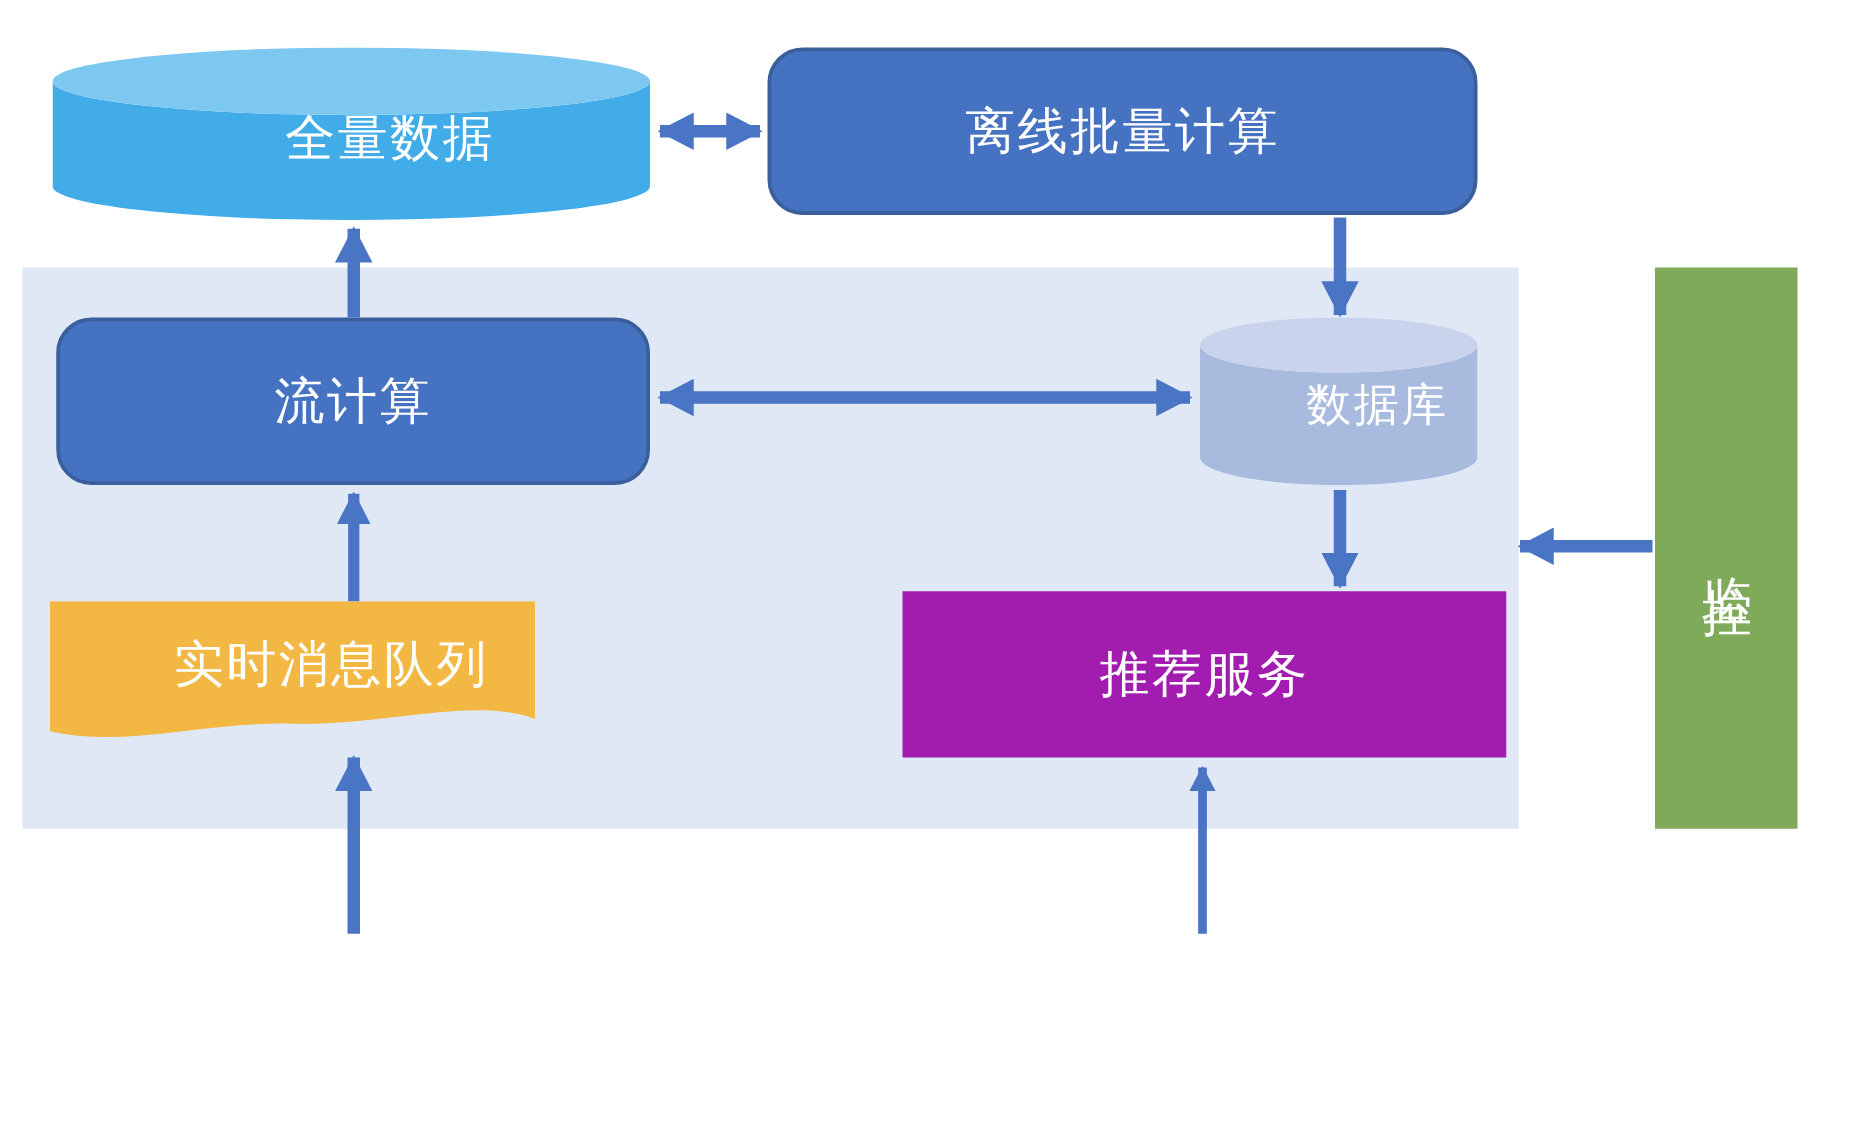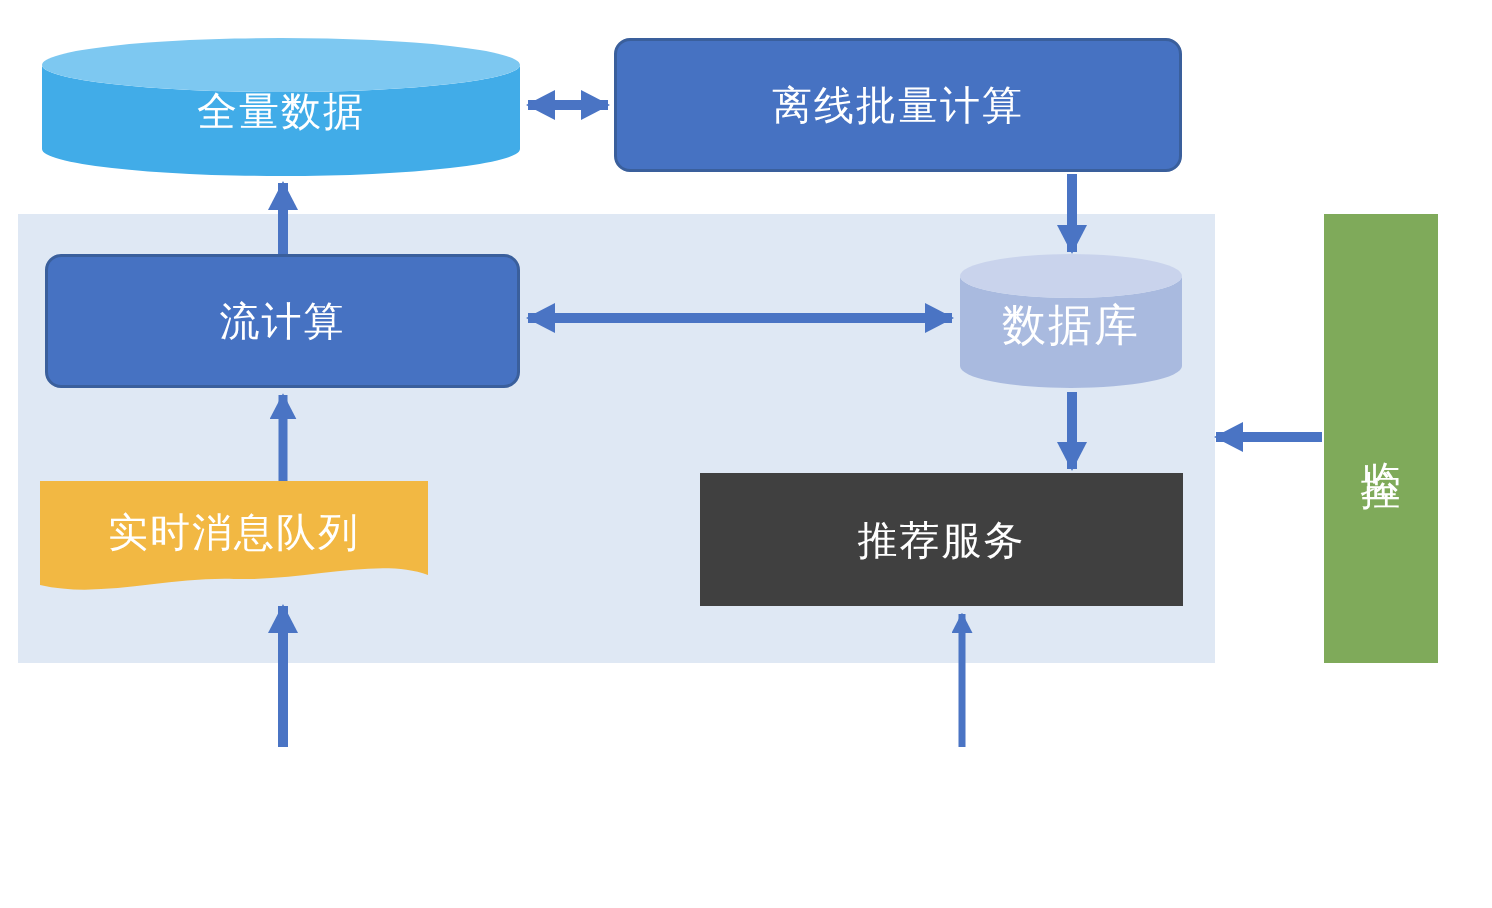--- a/index.html
+++ b/index.html
@@ -6,45 +6,45 @@
   #canvas{
     position:relative;width:1492px;height:908px;overflow:hidden;
     font-family:"DejaVu Sans",sans-serif;background:#ffffff;
   }
   .abs{position:absolute;}
   .node-label{
     color:#ffffff;font-size:40px;line-height:1.15;letter-spacing:2px;
     display:flex;align-items:center;justify-content:center;
     width:100%;height:100%;text-align:center;
   }
-  .node-label.small{font-size:44px;}
+  .node-label.small{font-size:36px;}
   
   #panel{left:18px;top:214px;width:1197px;height:449px;background:#DFE8F4;}
   
   .blue-box{
-    background:#4672C2;border:3px solid #3A5F9C;border-radius:16px;
+    background:#4672C2;border:3px solid #3A5F9C;border-radius:28px;
     box-sizing:border-box;
   }
   #offline-batch{left:614px;top:38px;width:568px;height:134px;}
   #stream-compute{left:45px;top:254px;width:475px;height:134px;}
   
-  .orange-box{background:#404040;}
+  .orange-box{background:#a21caf;margin-left:22px;}
   #recommend-service{left:700px;top:473px;width:483px;height:133px;}
   #frontend{left:30px;top:747px;width:1153px;height:133px;}
   
   #monitoring{left:1324px;top:214px;width:114px;height:449px;background:#7FAA5A;}
   #monitoring .node-label{
     writing-mode:vertical-rl;text-orientation:upright;letter-spacing:10px;
   }
   
   #full-data{left:42px;top:38px;width:478px;height:138px;}
   #database{left:960px;top:254px;width:222px;height:136px;}
   #realtime-queue{left:40px;top:481px;width:388px;height:118px;}
   .shape-svg{position:absolute;left:0;top:0;width:100%;height:100%;}
-  .overlay-label{position:absolute;left:0;top:0;width:100%;height:100%;}
+  .overlay-label{position:absolute;left:0;top:0;width:100%;height:100%;padding-left:31px;}
   #full-data .node-label{padding-top:8px;box-sizing:border-box;}
   #database .node-label{padding-top:6px;box-sizing:border-box;}
   #realtime-queue .node-label{padding-bottom:16px;box-sizing:border-box;}
   #arrow-layer{left:0;top:0;width:1492px;height:908px;pointer-events:none;}
 </style>
 </head>
 <body>
 
 <div id="canvas">
 

